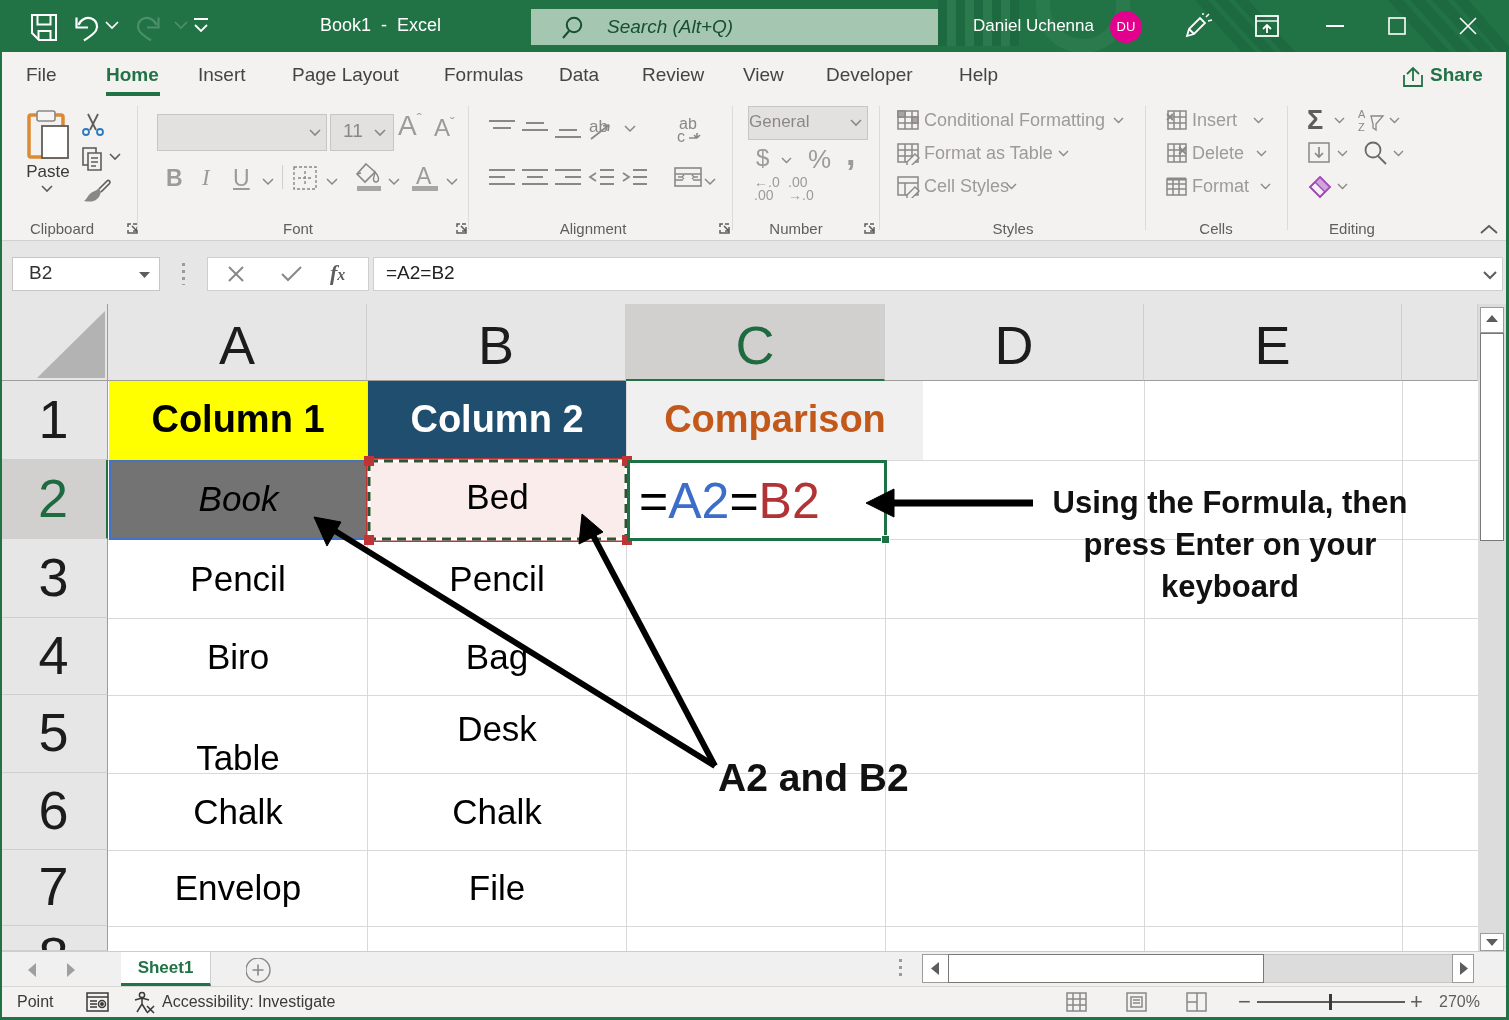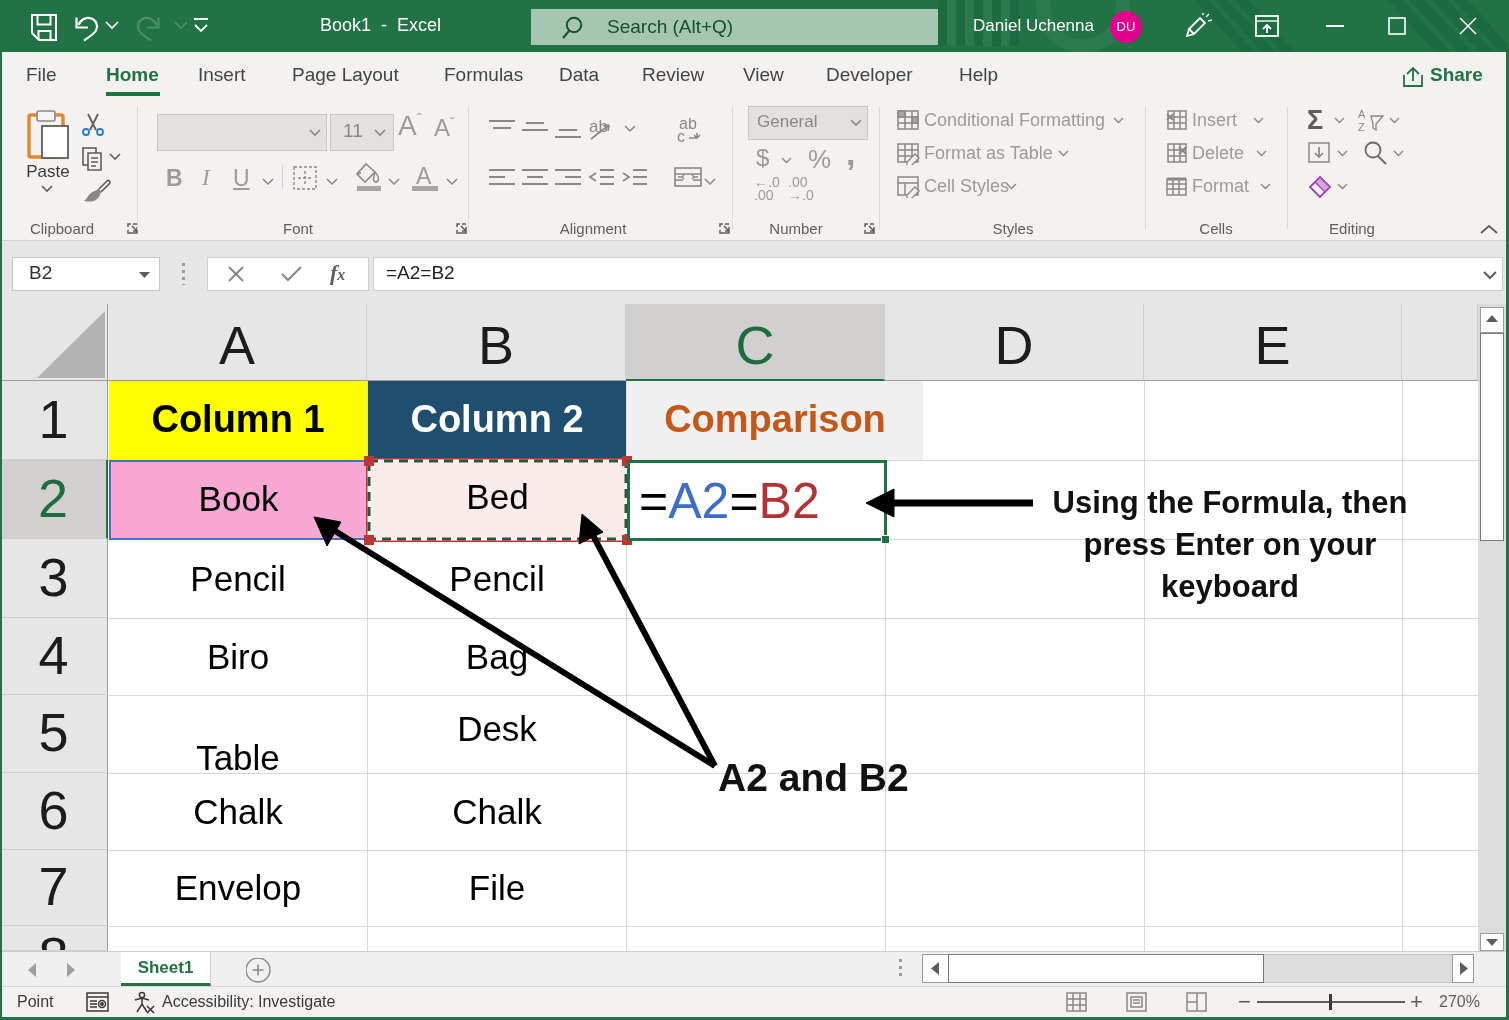--- a/index.html
+++ b/index.html
@@ -5,21 +5,21 @@
 * { margin:0; padding:0; box-sizing:border-box; }
 html,body { width:1509px; height:1020px; overflow:hidden; }
 body { font-family:"Liberation Sans", sans-serif; position:relative; background:#fff; }
 .abs { position:absolute; }
 #win { position:absolute; left:0; top:0; width:1509px; height:1020px; }
 
 
 #titlebar { left:0; top:0; width:1509px; height:52px; background:#217346; overflow:hidden; }
 .tbtxt { color:#fff; font-size:19px; }
 #searchbox { left:531px; top:9px; width:407px; height:36px; background:#a5c7b1; }
-#searchbox span { position:absolute; left:76px; top:7px; font-size:19px; color:#174e30; }
+#searchbox span { position:absolute; left:76px; top:7px; font-size:19px; color:#174e30;font-style:italic; }
 
 
 #menubar { left:0; top:52px; width:1509px; height:48px; background:#f3f2f1; border-left:2px solid #217346; border-right:3px solid #217346; }
 .mtab { position:absolute; top:12px; font-size:19px; color:#444; white-space:nowrap; }
 
 
 #ribbon { left:0; top:100px; width:1509px; height:141px; background:#f3f2f1; border-left:2px solid #217346; border-right:3px solid #217346; border-bottom:1px solid #d2d0ce; }
 .gdiv { position:absolute; top:6px; height:124px; width:1px; background:#dddbd9; }
 .glabel { position:absolute; top:120px; font-size:15px; color:#605e5c; text-align:center; }
 .rgray { color:#9d9b99; }
@@ -263,21 +263,21 @@
     </svg>
     <svg class="abs" style="left:700px;top:77px;" width="16" height="10" fill="none" stroke="#8a8886" stroke-width="1.5">
         <path d="M3 2 l5 5 l5 -5"></path>
       </svg>
     <div class="glabel" style="left:541px;width:100px;">Alignment</div>
     <svg class="abs launch" style="left:716px;top:122px;" fill="none" stroke="#5f5d5b" stroke-width="1.5">
       <path d="M2 5 v-3 h3 M11 2 h-4 M2 8 v3 h9 v-4 M6 4 l5 5 m0 0 v-4 m0 4 h-4"></path>
     </svg>
     <div class="gdiv" style="left:730px;"></div>
 
-    <div class="abs" style="left:746px;top:6px;width:120px;height:34px;background:#e3e1df;border:1px solid #c8c6c4;font-size:17px;color:#8a8886;padding:5px 0 0 8px;">General</div>
+    <div class="abs" style="left:746px;top:6px;width:120px;height:34px;background:#e3e1df;border:1px solid #c8c6c4;font-size:17px;color:#8a8886;padding:5px 0 0 0;">General</div>
     <svg class="abs" style="left:846px;top:18px;" width="16" height="10" fill="none" stroke="#8a8886" stroke-width="1.6">
         <path d="M3 2 l5 5 l5 -5"></path>
       </svg>
     <div class="abs rgray" style="left:754px;top:44px;font-size:24px;">$</div>
     <svg class="abs" style="left:778px;top:56px;" width="14" height="9" fill="none" stroke="#8a8886" stroke-width="1.4">
         <path d="M2 2 l4.5 4.5 l4.5 -4.5"></path>
       </svg>
     <div class="abs rgray" style="left:806px;top:44px;font-size:26px;">%</div>
     <div class="abs rgray" style="left:844px;top:34px;font-size:34px;font-weight:bold;">,</div>
     <div class="abs rgray" style="left:752px;top:76px;font-size:14px;line-height:13px;">←.0<br>.00</div>
@@ -448,21 +448,21 @@
     <div class="hline" style="left:106px;top:314px;width:1370px;"></div>
     <div class="hline" style="left:106px;top:391px;width:1370px;"></div>
     <div class="hline" style="left:106px;top:469px;width:1370px;"></div>
     <div class="hline" style="left:106px;top:546px;width:1370px;"></div>
     <div class="hline" style="left:106px;top:622px;width:1370px;"></div>
 
     <div class="cell" style="left:107px;top:77px;width:258px;height:79px;background:#ffff00;font-weight:bold;font-size:38px;line-height:76px;">Column 1</div>
     <div class="cell" style="left:366px;top:77px;width:258px;height:79px;background:#1f4e6e;color:#fff;font-weight:bold;font-size:38px;line-height:76px;">Column 2</div>
     <div class="cell" style="left:625px;top:77px;width:296px;height:79px;background:#f0f0f0;color:#c2591a;font-weight:bold;font-size:38px;line-height:76px;">Comparison</div>
 
-    <div class="cell" style="left:107px;top:156px;width:259px;height:80px;background:#f9a8d4;border:2px solid #4472c4;line-height:74px;">Book</div>
+    <div class="cell" style="left:107px;top:156px;width:259px;height:80px;background:#737373;border:2px solid #4472c4;line-height:74px;font-style:italic;">Book</div>
     <div class="cell" style="left:366px;top:156px;width:259px;height:80px;background:#f9eceb;line-height:74px;">Bed</div>
     <svg class="abs" style="left:362px;top:152px;" width="268" height="89">
       <rect x="3" y="3" width="261" height="82" fill="none" stroke="#bf3434" stroke-width="2"></rect>
       <rect x="5" y="5" width="257" height="78" fill="none" stroke="#fff" stroke-width="3"></rect>
       <rect x="5" y="5" width="257" height="78" fill="none" stroke="#2e5234" stroke-width="3" stroke-dasharray="9 6"></rect>
       <rect x="0" y="0" width="10" height="10" fill="#bf3434"></rect>
         <rect x="258" y="0" width="10" height="10" fill="#bf3434"></rect>
       <rect x="0" y="79" width="10" height="10" fill="#bf3434"></rect>
         <rect x="258" y="79" width="10" height="10" fill="#bf3434"></rect>
     </svg>

